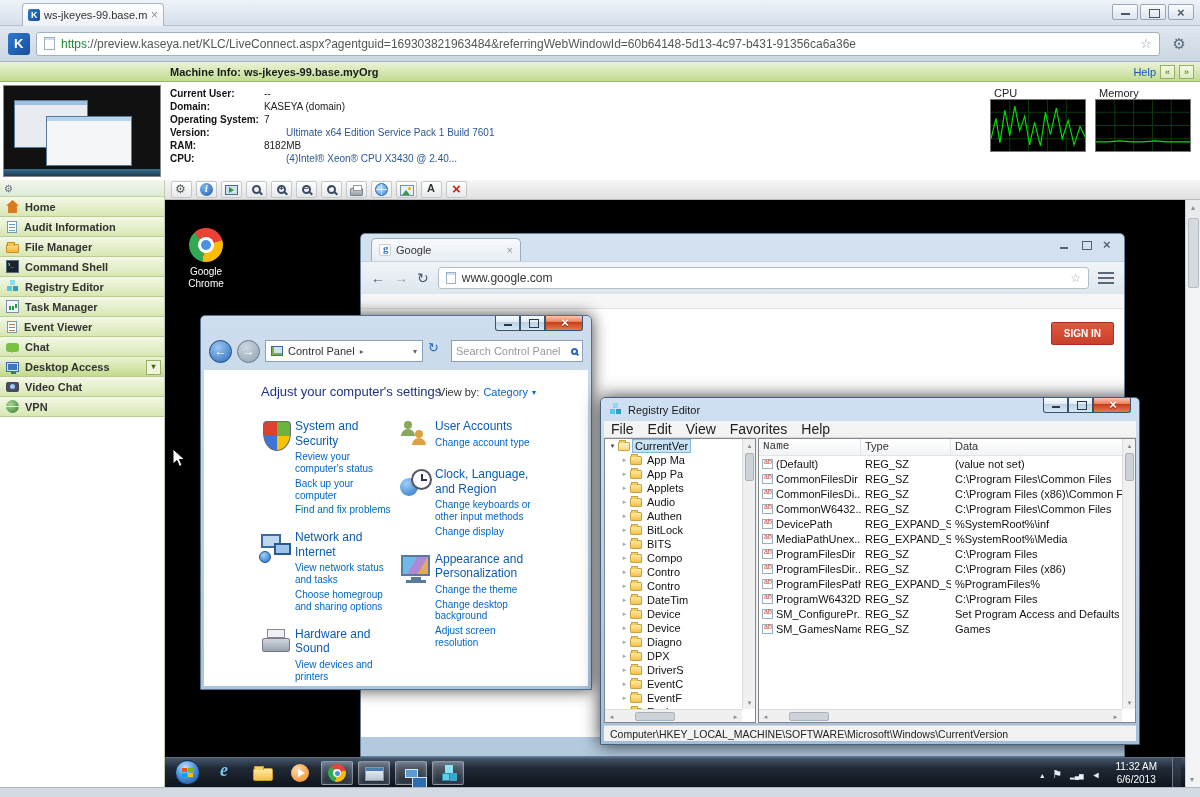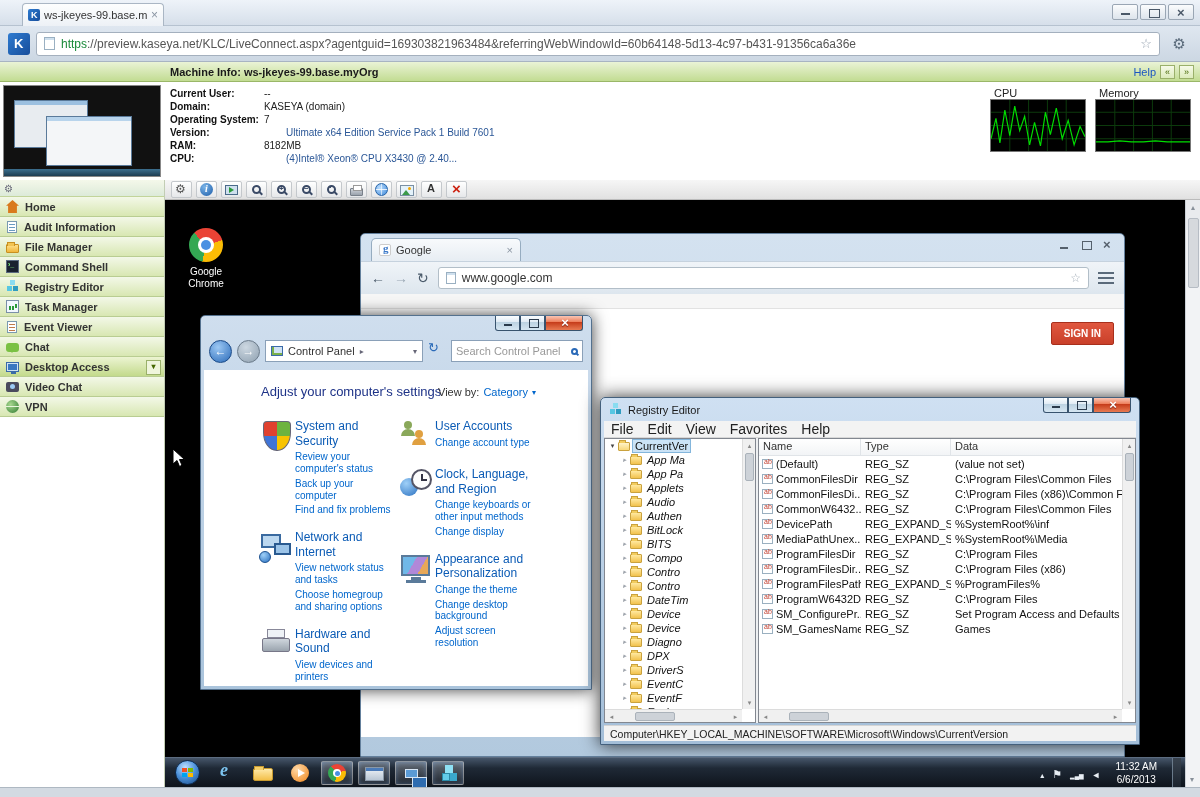--- a/index.html
+++ b/index.html
@@ -235,42 +235,42 @@
   .reg-titlebar { height:23px; position:relative; display:flex; align-items:center; gap:6px; padding-left:8px; font-size:11px; color:#1a1a1a; }
   .reg-app-icon { width:13px; height:13px; position:relative; flex:none; }
   .reg-app-icon::before { content:""; position:absolute; left:1px; top:6px; width:5px; height:5px; background:#57c7e3; box-shadow:6px 0 0 #2f9cc0, 3px -6px 0 #8adcf0; }
   .reg-menubar { margin:0 3px; height:17px; background:#f3f3f3; border-bottom:1px solid #d8d8d8; display:flex; align-items:center; font-size:14px; color:#222; }
   .menu-item { padding:0 7px; cursor:pointer; }
   .reg-body { position:absolute; left:3px; right:3px; top:40px; bottom:21px; background:#eef0f2; display:flex; gap:2px; }
   .reg-tree { width:152px; background:#fff; border:1px solid #828790; position:relative; overflow:hidden; flex:none; }
   .tree-rows { position:absolute; left:0; top:0; right:13px; bottom:13px; overflow:hidden; }
   .tree-row { display:flex; align-items:center; height:14px; font-size:11px; white-space:nowrap; cursor:pointer; }
   .tree-row.d0 { padding-left:3px; }
-  .tree-row.d1 { padding-left:15px;font-style:italic; }
+  .tree-row.d1 { padding-left:15px; }
   .twisty { width:9px; text-align:center; font-size:7px; color:#a0a6ae; flex:none; }
   .twisty.collapsed::before { content:"▸"; }
   .twisty.expanded::before { content:"▾"; color:#444; }
   .tree-folder { width:12px; height:9px; position:relative; margin:0 3px 0 1px; flex:none; border:1px solid #caa23e; border-radius:1px; background:linear-gradient(#ffe9a0,#f2c24e); }
   .tree-folder::before { content:""; position:absolute; top:-3px; left:0; width:5px; height:2px; background:#f2cc5e; border:1px solid #caa23e; border-bottom:none; }
   .folder-open-icon { background:linear-gradient(#fff3c8,#f8d87a); }
   .tree-label { padding:0 2px; color:#111; }
   .tree-row.selected .tree-label { background:#cbe3f6; outline:1px solid #84b6dc; }
   .sb-v { position:absolute; right:0; top:0; bottom:13px; width:13px; background:#f0f0f0; border-left:1px solid #dcdcdc; }
   .sb-h { position:absolute; left:0; right:13px; bottom:0; height:13px; background:#f0f0f0; border-top:1px solid #dcdcdc; }
   .sb-a { position:absolute; color:#888; font-size:7px; line-height:13px; width:13px; text-align:center; }
   .sb-a.up { top:0; } .sb-a.up::before { content:"▴"; }
   .sb-a.dn { bottom:0; } .sb-a.dn::before { content:"▾"; }
   .sb-a.lf { left:0; } .sb-a.lf::before { content:"◂"; }
   .sb-a.rt { right:0; } .sb-a.rt::before { content:"▸"; }
   .sb-th { position:absolute; left:2px; top:14px; width:9px; height:28px; background:#cdd2d8; border:1px solid #aab2ba; border-radius:2px; }
   .sb-th-h { position:absolute; top:2px; left:30px; width:40px; height:9px; background:#cdd2d8; border:1px solid #aab2ba; border-radius:2px; }
   .reg-list { flex:1; background:#fff; border:1px solid #828790; position:relative; overflow:hidden; }
   .list-header { display:flex; height:17px; font-size:11px; color:#333; background:linear-gradient(#ffffff,#f2f4f6); border-bottom:1px solid #e0e4e8; }
   .list-header .col { padding:1px 4px; border-right:1px solid #e0e4e8; }
-  .col-name { width:102px; flex:none; }
+  .col-name { width:102px; flex:none;font-family:Liberation Mono, monospace; }
   .col-type { width:90px; flex:none; }
   .col-data { flex:1; }
   .list-rows { position:absolute; left:0; right:13px; top:17px; bottom:13px; overflow:hidden; }
   .list-row { display:flex; align-items:center; height:15px; font-size:11px; color:#111; cursor:pointer; }
   .cell-name { width:102px; flex:none; display:flex; align-items:center; gap:3px; padding-left:3px; overflow:hidden; white-space:nowrap; }
   .string-value-icon { width:11px; height:10px; border:1px solid #9ab0c0; background:#fff; position:relative; flex:none; }
   .string-value-icon::before { content:"ab"; position:absolute; left:1px; top:-2px; font-size:7px; color:#c03a2a; }
   .cell-type { width:90px; flex:none; padding-left:4px; white-space:nowrap; overflow:hidden; }
   .cell-data { flex:1; padding-left:4px; white-space:nowrap; overflow:hidden; }
   .reg-statusbar { position:absolute; left:3px; right:3px; bottom:3px; height:16px; background:#f2f2f2; border-top:1px solid #d4d4d4; display:flex; align-items:center; padding-left:6px; font-size:10.5px; color:#222; white-space:nowrap; overflow:hidden; }

